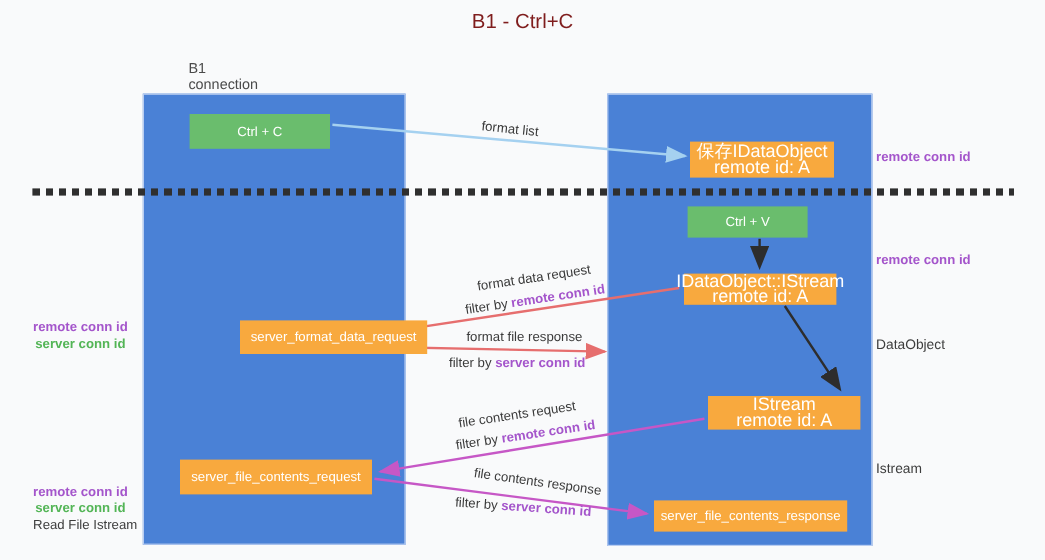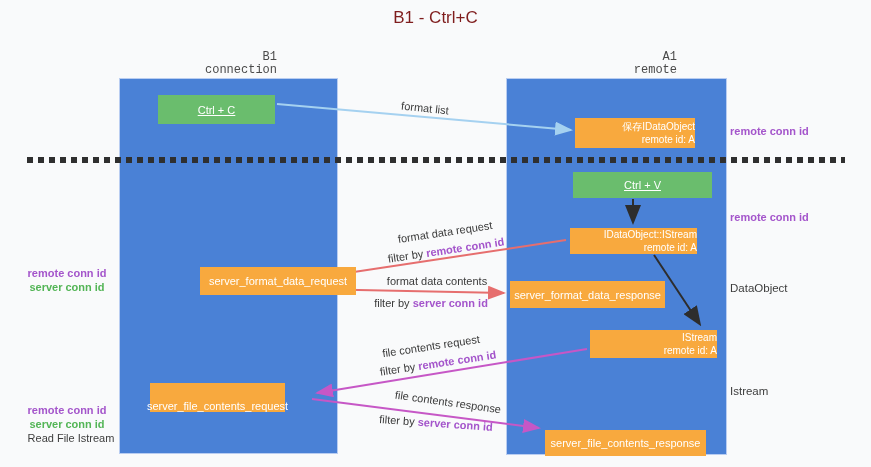--- a/index.html
+++ b/index.html
@@ -6,46 +6,46 @@
   .canvas { position:relative; width:871px; height:467px; background:#f9fafb;
             font-family:"Liberation Sans", sans-serif; overflow:hidden; }
 
   .title { position:absolute; top:6px; left:0; width:871px; text-align:center;
            font-size:17px; line-height:24px; color:#7f1d1d; z-index:4; }
 
   .lane { position:absolute; background:#4a81d6; border:1px solid #b9cdf1; z-index:1; }
   .lane-left  { left:119px; top:78px;  width:217px; height:374px; }
   .lane-right { left:506px; top:78px;  width:219px; height:375px; }
 
-  .lane-hdr { position:absolute; text-align:right; color:#4a4a4a; font-size:12px;
-              line-height:13px; z-index:4;font-family:Liberation Mono, monospace; }
+  .lane-hdr { position:absolute; text-align:left; color:#4a4a4a; font-size:12px;
+              line-height:13px; z-index:4; }
   .hdr-left  { left:157px; top:51px; width:120px; }
   .hdr-right { left:557px; top:51px; width:120px; }
 
   .divider { position:absolute; left:27px; top:157px; width:818px; height:6px; z-index:2;
              background:repeating-linear-gradient(90deg,#2f2f2f 0 6px,transparent 6px 11px); }
 
   .arrows { position:absolute; left:0; top:0; z-index:2; }
 
   .node { position:absolute; display:flex; flex-direction:column; align-items:center;
           justify-content:center; color:#fff; text-align:center; z-index:3;
           white-space:nowrap; }
-  .green  { background:#6abd6d; font-size:11px;text-decoration:underline; }
+  .green  { background:#6abd6d; font-size:11px; }
   .orange { background:#f8a93e; font-size:11px; }
-  .two-line { font-size:10px; line-height:13px;align-items:flex-end; }
+  .two-line { font-size:15px; line-height:13px; }
 
   .ctrl-c   { left:158px; top:95px;  width:117px; height:29px; }
-  .ctrl-v   { left:573px; top:172px; width:139px; height:26px; }
+  .ctrl-v   { left:573px; top:172px; width:100px; height:26px; }
   .b-save   { left:575px; top:118px; width:120px; height:30px; }
   .b-get    { left:570px; top:228px; width:127px; height:26px; }
   .b-istr   { left:590px; top:330px; width:127px; height:28px; }
   .b-fmtreq { left:152px; top:267px; width:156px; height:28px;margin-left:48px; }
   .b-fmtrsp { left:510px; top:281px; width:155px; height:27px; }
-  .b-filreq { left:150px; top:383px; width:135px; height:29px;justify-content:flex-end; }
-  .b-filrsp { left:545px; top:417px; width:161px; height:26px;margin-top:13px; }
+  .b-filreq { left:150px; top:383px; width:160px; height:29px; }
+  .b-filrsp { left:545px; top:417px; width:161px; height:26px; }
 
   .flow-label { position:absolute; font-size:11px; color:#3a3a3a; white-space:nowrap;
                 z-index:3; transform-origin:center; }
   .rot-up   { transform:translate(-50%,-50%) rotate(-8.5deg); }
   .rot-dn   { transform:translate(-50%,-50%) rotate(8deg); }
   .rot-dn2  { transform:translate(-50%,-50%) rotate(4deg); }
   .rot-dn3  { transform:translate(-50%,-50%) rotate(6deg); }
   .rot-none { transform:translate(-50%,-50%); }
 
   .purple  { color:#a455cb; font-weight:bold; }
@@ -61,24 +61,20 @@
 
 <div class="canvas">
 
   <div class="title">
     <div>B1 - Ctrl+C</div>
   </div>
 
   <div class="lane-hdr hdr-left">
     <div>B1</div>
     <div>connection</div>
-  </div>
-  <div class="lane-hdr hdr-right">
-    <div>A1</div>
-    <div>remote</div>
   </div>
 
   <div class="lane lane-left"></div>
   <div class="lane lane-right"></div>
 
   <div class="divider"></div>
 
   <svg class="arrows" width="871" height="467" viewBox="0 0 871 467">
     <defs>
       <marker id="m-blue" markerWidth="9" markerHeight="7" refX="8" refY="3.5" orient="auto">
@@ -119,38 +115,35 @@
     <span>remote id: A</span>
   </div>
   <div class="node orange two-line b-istr">
     <span>IStream</span>
     <span>remote id: A</span>
   </div>
 
   <div class="node orange b-fmtreq">
     <span>server_format_data_request</span>
   </div>
-  <div class="node orange b-fmtrsp">
-    <span>server_format_data_response</span>
-  </div>
   <div class="node orange b-filreq">
     <span>server_file_contents_request</span>
   </div>
   <div class="node orange b-filrsp">
     <span>server_file_contents_response</span>
   </div>
 
   <div class="flow-label rot-dn3" style="left:425px; top:108px;">format list</div>
 
   <div class="flow-label rot-up" style="left:445px; top:232px;">format data request</div>
   <div class="flow-label rot-up" style="left:446px; top:250px;">
     <span>filter by </span><span class="purple">remote conn id</span>
   </div>
 
-  <div class="flow-label rot-none" style="left:437px; top:281px;">format data contents</div>
+  <div class="flow-label rot-none" style="left:437px; top:281px;">format file response</div>
   <div class="flow-label rot-none" style="left:431px; top:303px;">
     <span>filter by </span><span class="purple">server conn id</span>
   </div>
 
   <div class="flow-label rot-up" style="left:431px; top:346px;">file contents request</div>
   <div class="flow-label rot-up" style="left:438px; top:363px;">
     <span>filter by </span><span class="purple">remote conn id</span>
   </div>
 
   <div class="flow-label rot-dn" style="left:448px; top:402px;">file contents response</div>

